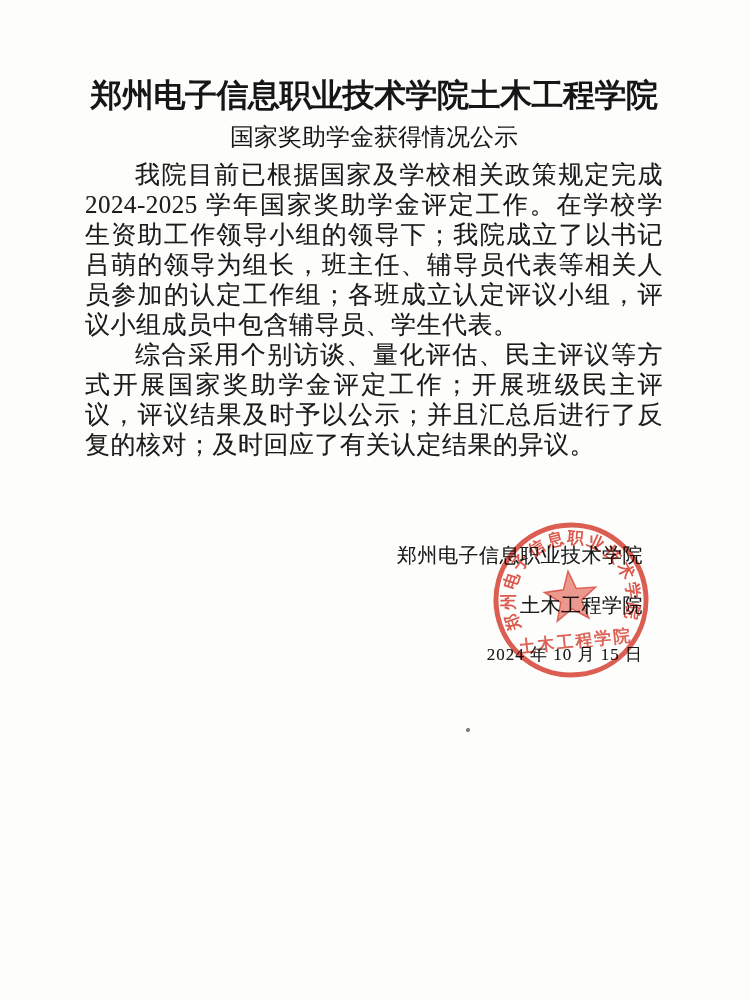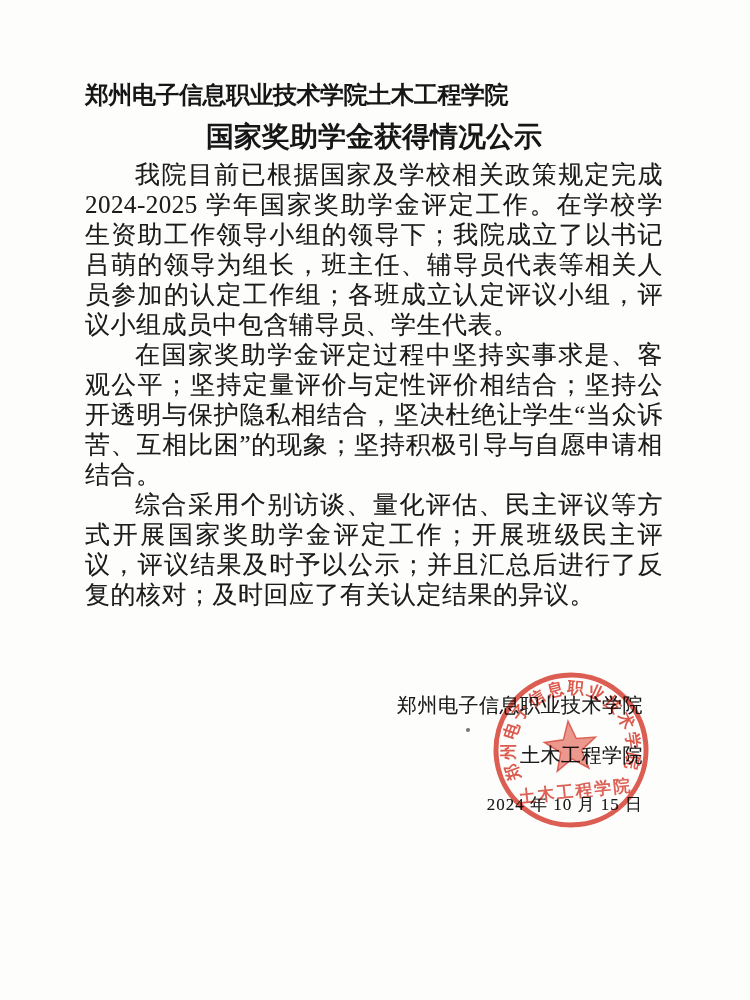--- a/index.html
+++ b/index.html
@@ -11,30 +11,30 @@
   }
   .page {
     position: relative;
     width: 750px; height: 1000px;
     box-sizing: border-box;
     padding: 80px 87px 0 85px;
     color: #1c1c1c;
   }
   .doc-title-1 {
     margin: 0;
-    font-size: 24px; line-height: 30px;
+    font-size: 32px; line-height: 30px;
     font-weight: 700;
-    text-align: left;
+    text-align: center;
     letter-spacing: -0.5px;
     color: #161616;
   }
   .doc-title-2 {
     margin: 12px 0 0 0;
-    font-size: 28px; line-height: 30px;
-    font-weight: 700;
+    font-size: 24px; line-height: 30px;
+    font-weight: 400;
     text-align: center;
     color: #161616;
   }
   .doc-body { margin-top: 8px; }
   .doc-body p {
     margin: 0;
     font-size: 25px;
     line-height: 30px;
     letter-spacing: 0.5px;
     text-align: justify;
@@ -81,21 +81,20 @@
 <body>
 
 <div class="page">
 
   <h1 class="doc-title-1">郑州电子信息职业技术学院土木工程学院</h1>
 
   <h2 class="doc-title-2">国家奖助学金获得情况公示</h2>
 
   <div class="doc-body">
     <p>我院目前已根据国家及学校相关政策规定完成 2024-2025 学年国家奖助学金评定工作。在学校学生资助工作领导小组的领导下；我院成立了以书记吕萌的领导为组长，班主任、辅导员代表等相关人员参加的认定工作组；各班成立认定评议小组，评议小组成员中包含辅导员、学生代表。</p>
-    <p>在国家奖助学金评定过程中坚持实事求是、客观公平；坚持定量评价与定性评价相结合；坚持公开透明与保护隐私相结合，坚决杜绝让学生“当众诉苦、互相比困”的现象；坚持积极引导与自愿申请相结合。</p>
     <p>综合采用个别访谈、量化评估、民主评议等方式开展国家奖助学金评定工作；开展班级民主评议，评议结果及时予以公示；并且汇总后进行了反复的核对；及时回应了有关认定结果的异议。</p>
   </div>
 
   <div class="signature">
     <div class="sig-line">郑州电子信息职业技术学院</div>
     <div class="sig-line">土木工程学院</div>
     <div class="sig-line sig-date">2024 年 10 月 15 日</div>
 
     <svg class="stamp" viewBox="0 0 160 160" xmlns="http://www.w3.org/2000/svg">
       <g transform="rotate(-6 80 80)">

